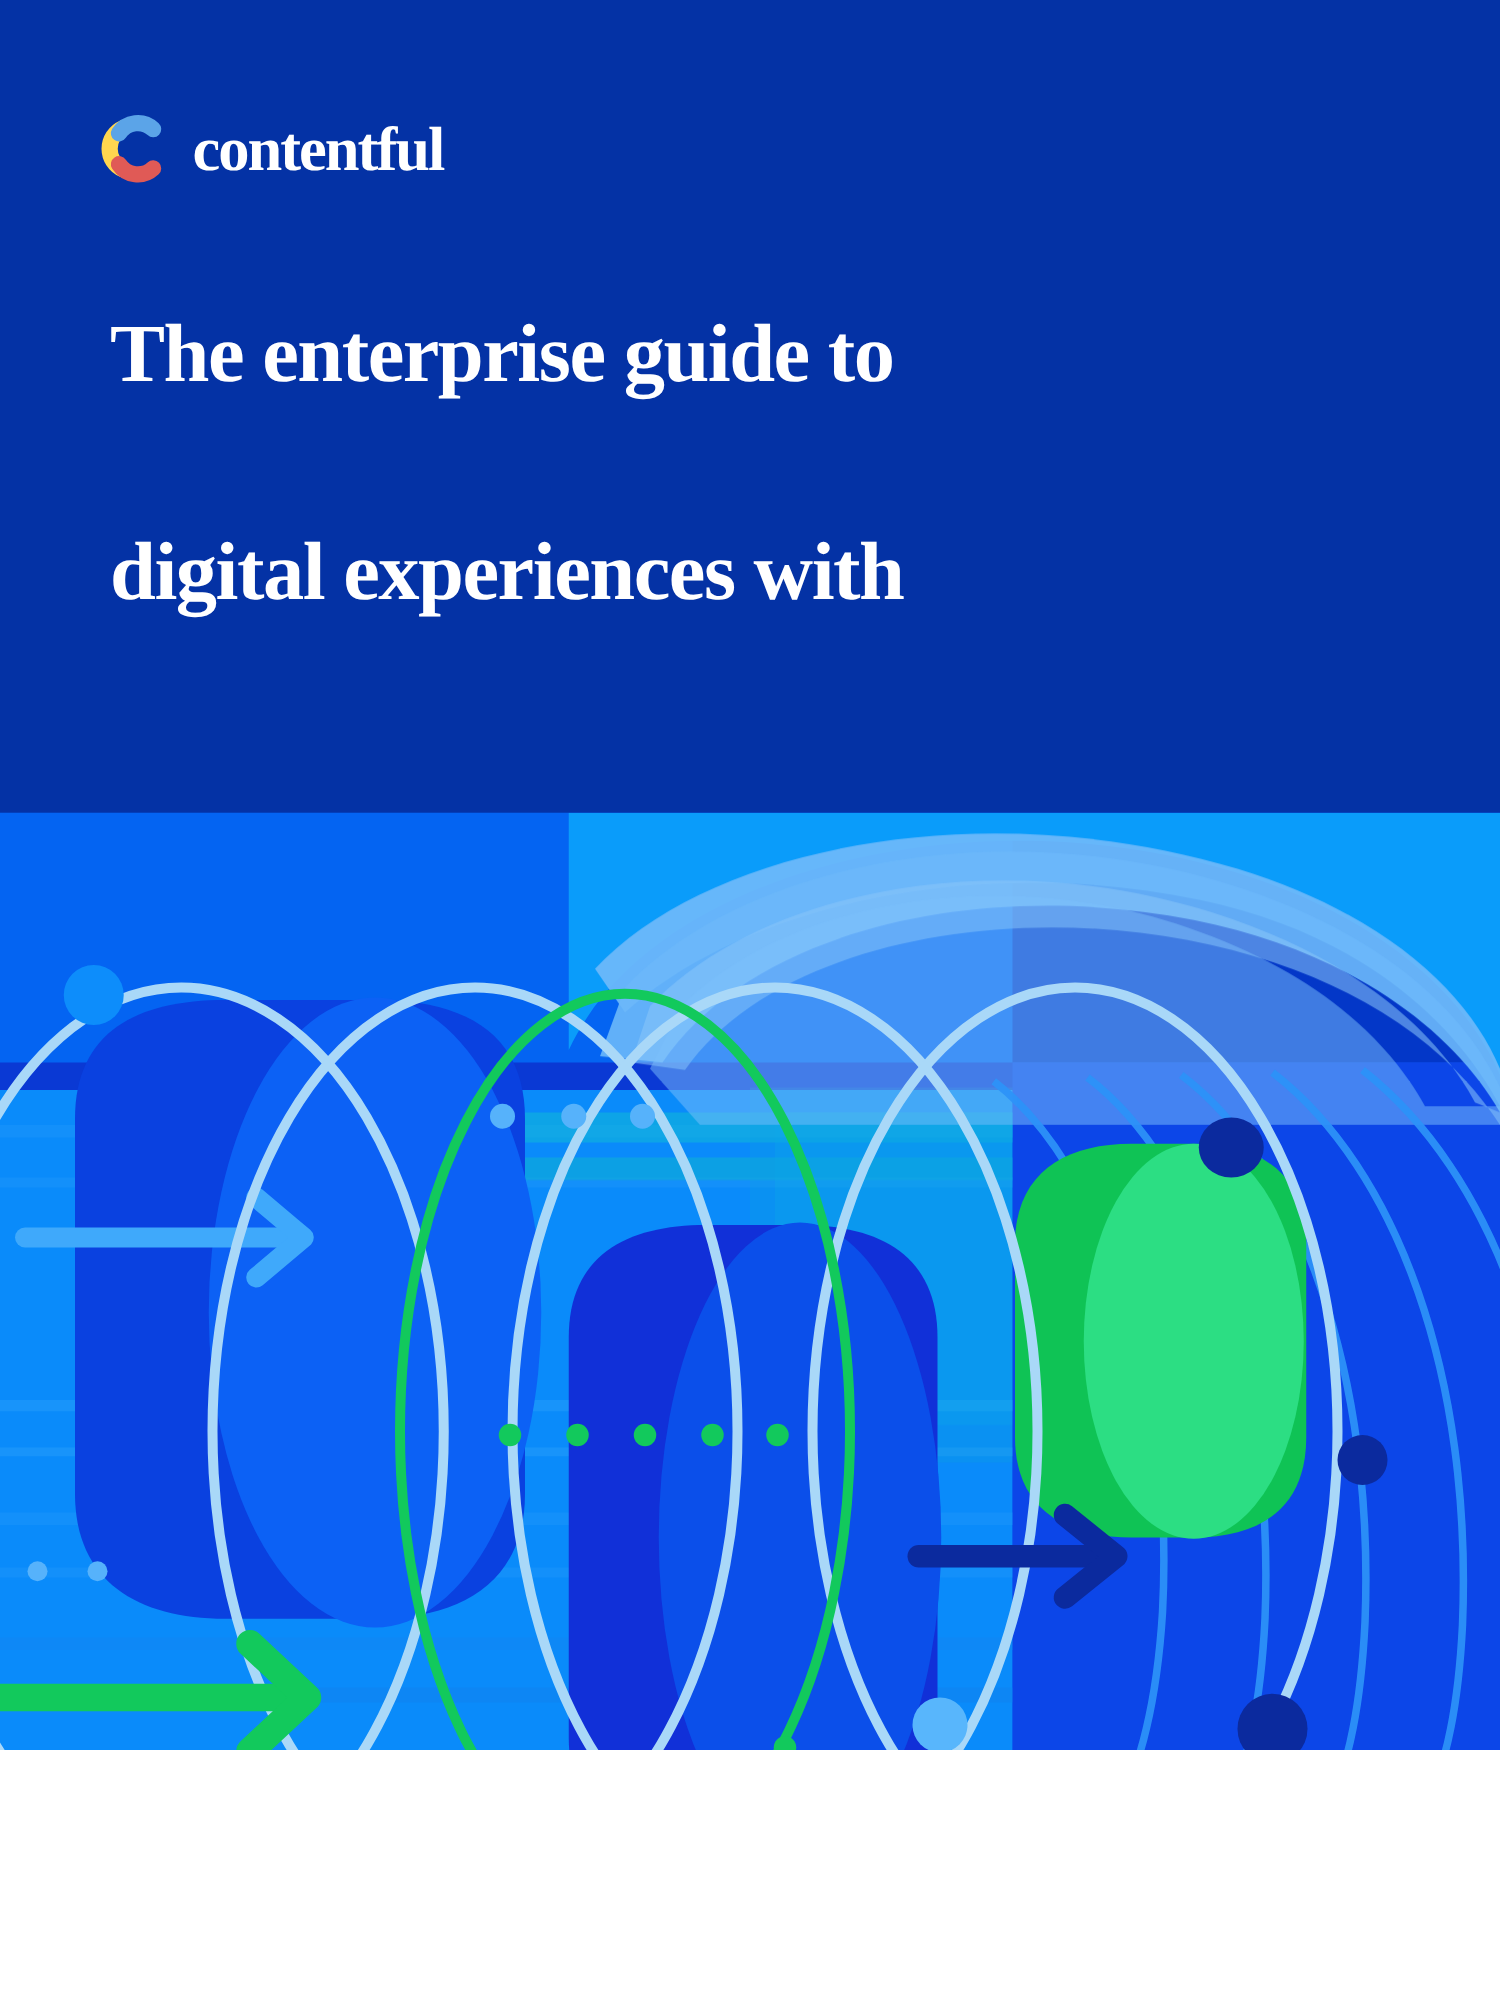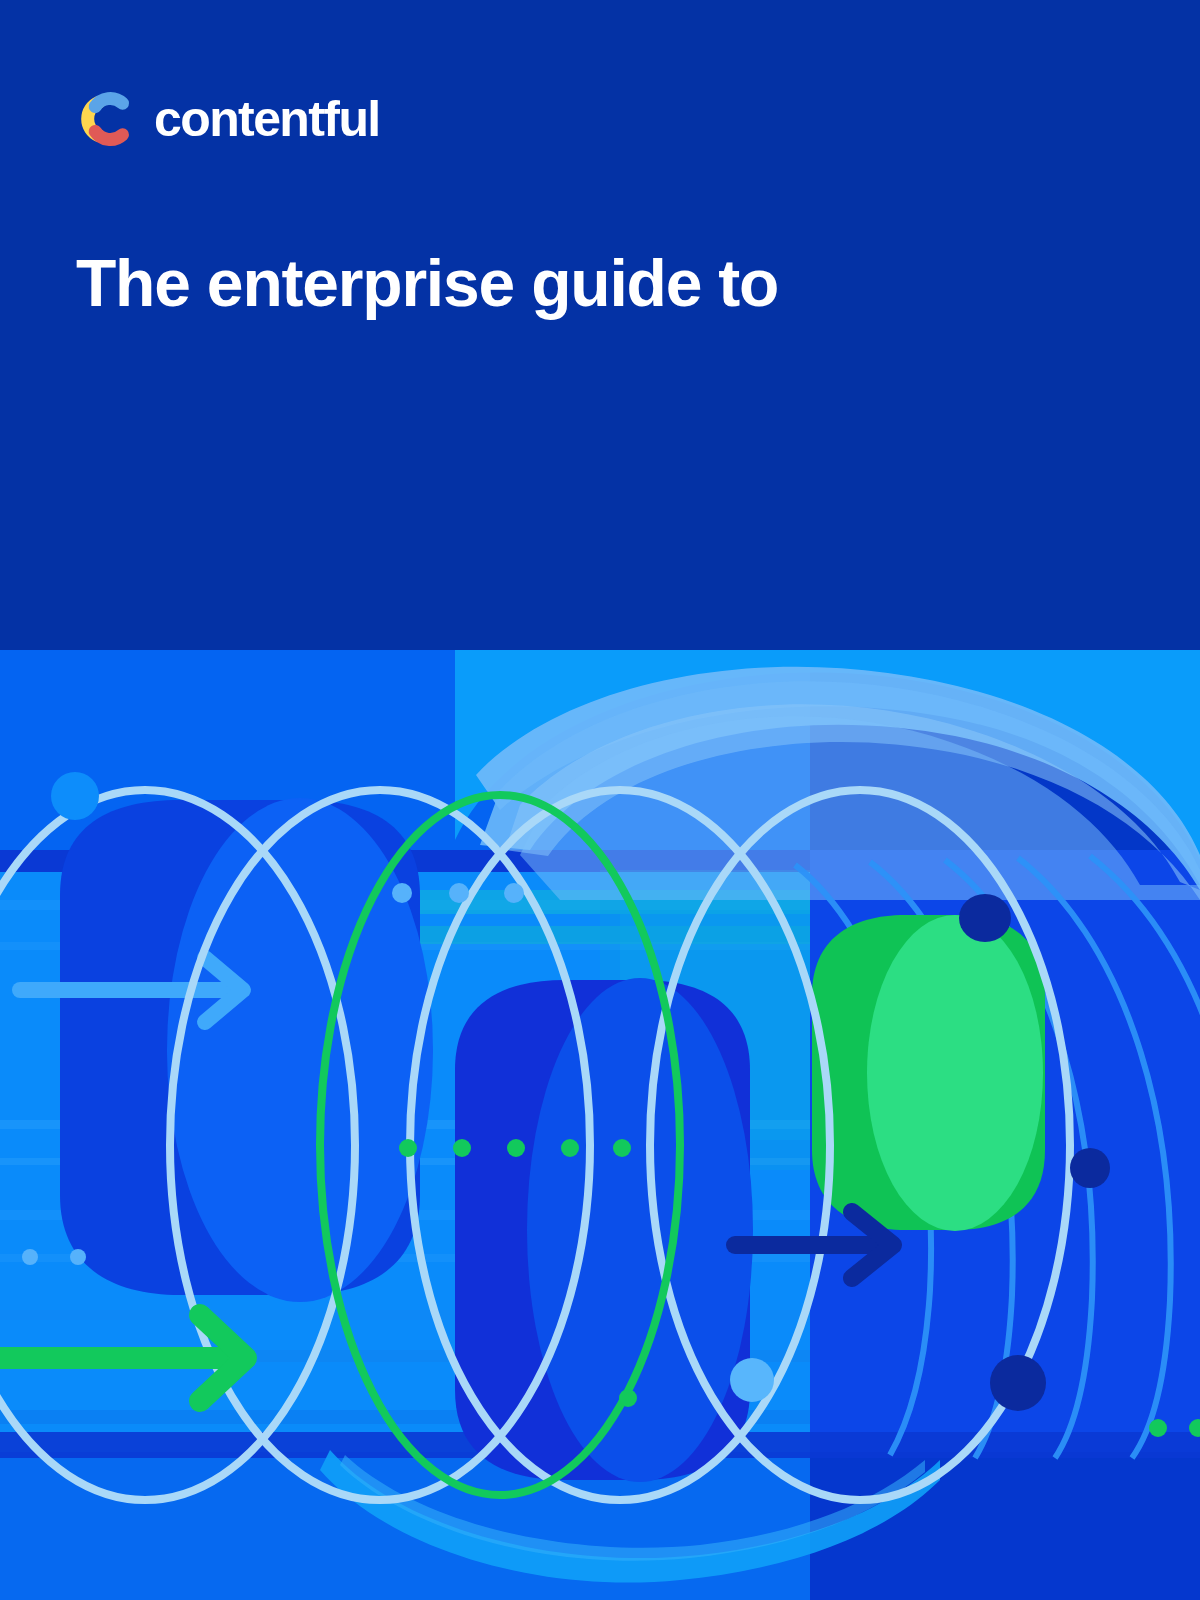--- a/index.html
+++ b/index.html
@@ -4,23 +4,23 @@
 <title>Contentful ebook cover</title>
 <style>
   html, body {
     margin: 0;
     padding: 0;
     background: #ffffff;
   }
   .page {
     position: relative;
     width: 1200px;
-    height: 1600px;
+    height: 1400px;
     overflow: hidden;
-    font-family: Liberation Sans, sans-serif;
+    font-family: Liberation Serif, serif;
     background: #0432A5;
   }
 
   
   .header {
     position: absolute;
     left: 0; top: 0;
     width: 1200px;
     height: 650px;
     background: #0432A5;
@@ -38,21 +38,21 @@
   .logo-word {
     color: #ffffff;
     font-size: 50px;
     font-weight: bold;
     letter-spacing: -1.6px;
     line-height: 1;
     white-space: nowrap;
   }
   .title {
     position: absolute;
-    left: 76px;
+    left: 88px;
     top: 240px;
     width: 920px;
     color: #ffffff;
     font-size: 66px;
     font-weight: bold;
     line-height: 1.32;
     letter-spacing: -1.2px;
     margin: 0;
   }
 
@@ -81,21 +81,21 @@
           <path d="M20.5 14.5 A 18 18 0 0 0 20.5 47.5" fill="none" stroke="#FFD64F" stroke-width="13" stroke-linecap="round"></path>
 
           <path d="M17.2 18.6 A 18 18 0 0 1 44.5 15.3" fill="none" stroke="#5BA4E8" stroke-width="13" stroke-linecap="round"></path>
 
           <path d="M17.2 43.4 A 18 18 0 0 0 44.5 46.7" fill="none" stroke="#E05A56" stroke-width="13" stroke-linecap="round"></path>
         </svg>
       </span>
       <span class="logo-word">contentful</span>
     </div>
 
-    <h1 class="title"><span>The enterprise guide to</span><br><br><br></h1>
+    <h1 class="title"><span>The enterprise guide to</span><br><br><span>digital experiences with</span><br></h1>
   </div>
 
   <div class="illustration">
     <svg width="1200" height="950" viewBox="0 0 1200 950" aria-hidden="true">
 
       <defs>
         <clipPath id="frame">
             <rect x="0" y="0" width="1200" height="950"></rect>
           </clipPath>
       </defs>

